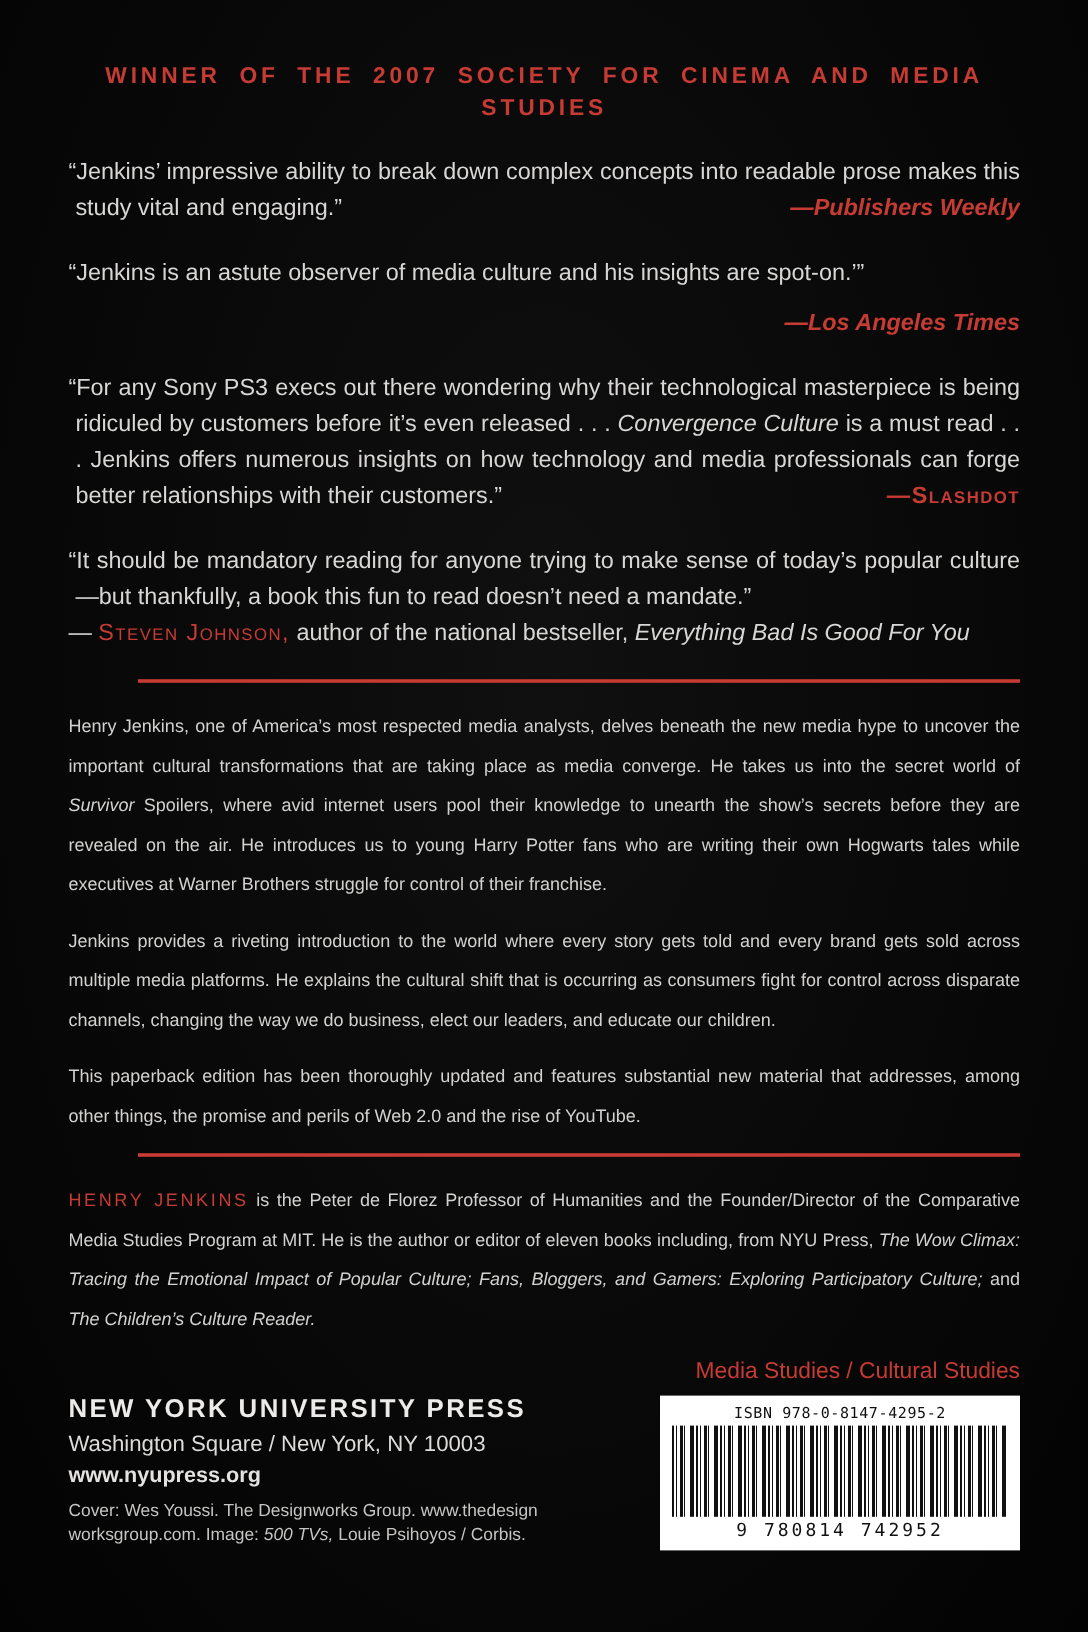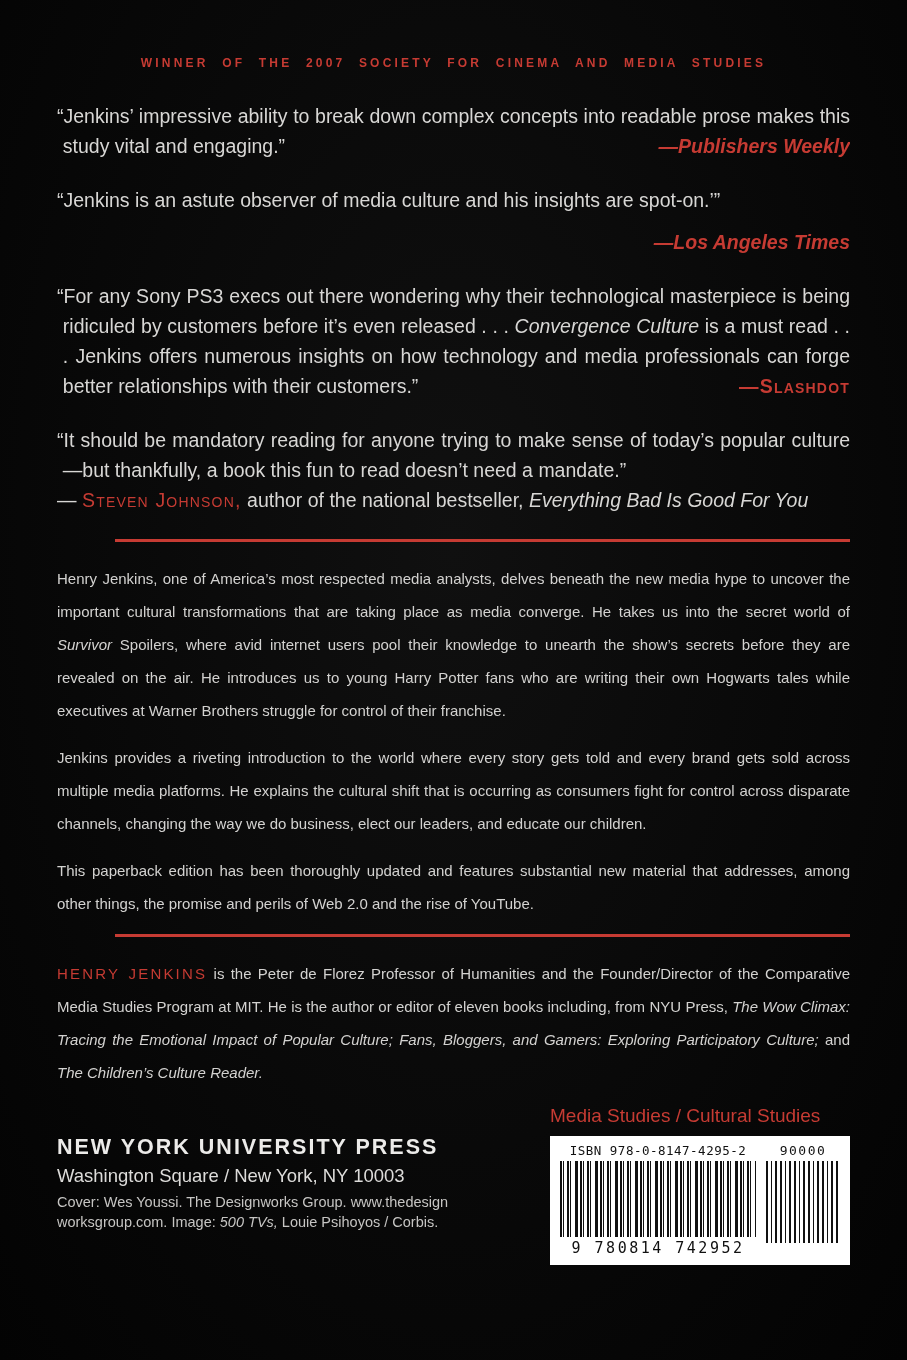--- a/index.html
+++ b/index.html
@@ -16,21 +16,21 @@
   .i{font-style:italic;}
   .b{font-weight:bold;}
   .red{color:var(--red);}
   .sc{font-variant:small-caps;letter-spacing:1.2px;}
   .ls{letter-spacing:2.2px;}
 
   .award{margin:6px 0 24px 0;}
   .award-line{
     color:var(--red);
     font-weight:bold;
-    font-size:12px;
+    font-size:19px;
     line-height:27px;
     letter-spacing:3.2px;
     word-spacing:7px;
     text-align:center;
   }
 
   .quote-block{margin:0 0 24px 0;}
   .quote-text{
     margin:0;
     font-size:19.5px;
@@ -83,21 +83,21 @@
     color:#ecebe9;margin-bottom:5px;
   }
   .pub-address{font-size:18.5px;color:#dddcda;margin-bottom:5px;}
   .pub-site{font-size:18px;font-weight:bold;color:#e3e2e0;margin-bottom:9px;}
   .credits{font-size:14.5px;line-height:20px;color:#c6c5c3;}
 
   .bc-col{width:300px;}
   .category{
     color:var(--red);
     font-size:19px;
-    text-align:left;
+    text-align:right;
     margin-bottom:9px;
   }
   .bc-box{
     background:#ffffff;
     color:#111;
     height:129px;
     box-sizing:border-box;
     padding:7px 10px 8px 10px;
   }
   .bc-row{display:flex;gap:10px;height:100%;}
@@ -179,38 +179,35 @@
 
   <div class="rule"></div>
 
   <p class="para bio"><span class="red ls">HENRY JENKINS</span><span> is the Peter de Florez Professor of Humanities and the Founder/Director of the Comparative Media Studies Program at MIT. He is the author or editor of eleven books including, from NYU Press, </span><span class="i">The Wow Climax: Tracing the Emotional Impact of Popular Culture; Fans, Bloggers, and Gamers: Exploring Participatory Culture;</span><span> and </span><span class="i">The Children’s Culture Reader.</span></p>
 
   <div class="footer">
 
     <div class="publisher">
       <div class="pub-name">NEW YORK UNIVERSITY PRESS</div>
       <div class="pub-address">Washington Square / New York, NY 10003</div>
+      <div class="pub-site">www.nyupress.org</div>
       <div class="credits">
         <div><span>Cover: Wes Youssi. The Designworks Group. www.thedesign</span></div>
         <div><span>worksgroup.com. Image: </span><span class="i">500 TVs,</span><span> Louie Psihoyos / Corbis.</span></div>
       </div>
     </div>
 
     <div class="bc-col">
       <div class="category">Media Studies / Cultural Studies</div>
       <div class="bc-box">
         <div class="bc-row">
           <div class="bc-main">
             <div class="bc-isbn">ISBN 978-0-8147-4295-2</div>
             <div class="bars"></div>
             <div class="bc-ean">9 780814 742952</div>
           </div>
-          <div class="bc-addon">
-            <div class="bc-price">90000</div>
-            <div class="addon-bars"></div>
-          </div>
         </div>
       </div>
     </div>
 
   </div>
 
 </div>
 
 </body></html>

